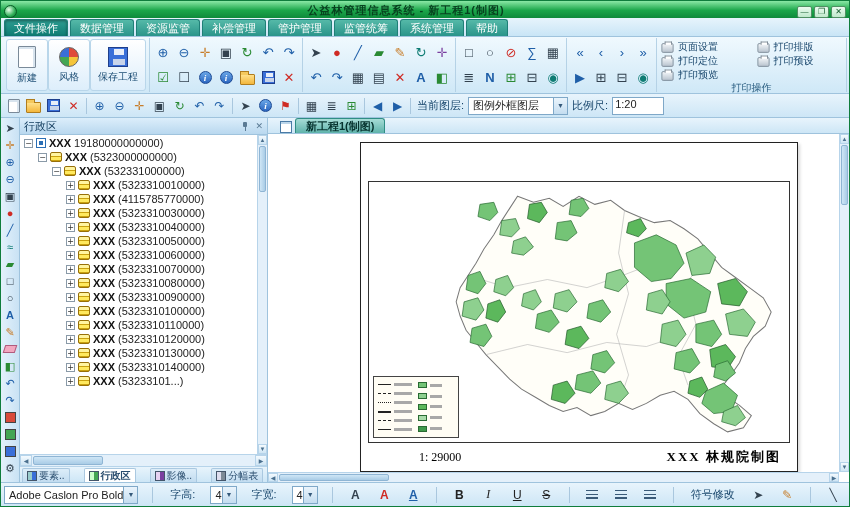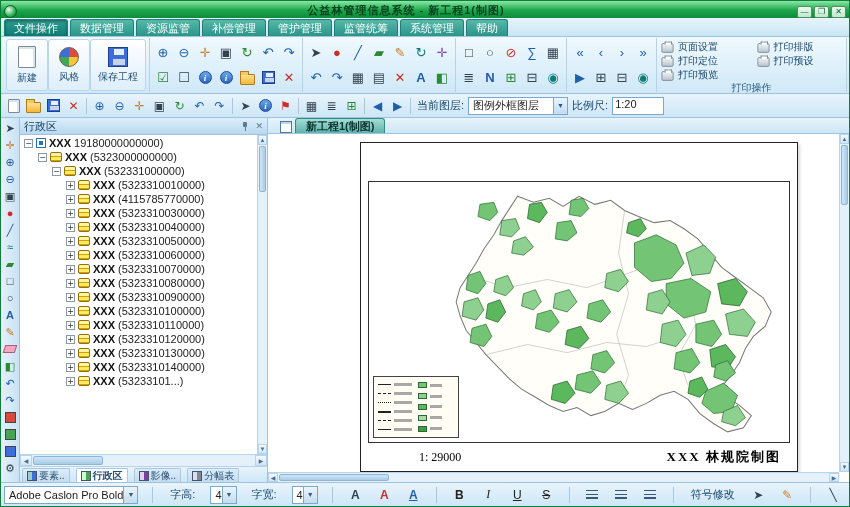--- a/index.html
+++ b/index.html
@@ -91,21 +91,21 @@
   .tname{font-weight:bold;color:#111}
   .tcode{color:#222}
   .vscroll{position:absolute;top:0;bottom:0;right:0;width:10px;background:#e4f0fa;border-left:1px solid #b7d4ea;display:flex;flex-direction:column}
   .vscroll .arr{height:10px;font-size:6px;display:flex;align-items:center;justify-content:center;color:#4a6f8e;background:linear-gradient(#f4fafe,#cfe5f4);border:1px solid #b7d4ea}
   .vscroll .thumb{height:46px;margin:1px;background:linear-gradient(90deg,#cfe6f6,#a9cce6);border:1px solid #8fb5d4;border-radius:2px}
   .vscroll .sp{flex:1}
   .hscroll{height:12px;background:#e4f0fa;border-top:1px solid #b7d4ea;display:flex;flex:none}
   .hscroll .arr{width:12px;font-size:6px;display:flex;align-items:center;justify-content:center;color:#4a6f8e;background:linear-gradient(#f4fafe,#cfe5f4);border:1px solid #b7d4ea}
   .hscroll .thumb{width:70px;margin:1px;background:linear-gradient(#cfe6f6,#a9cce6);border:1px solid #8fb5d4;border-radius:2px}
   .hscroll .sp{flex:1}
-  .ptabs{height:16px;background:linear-gradient(#e8f4fc,#cde6f6);border-top:1px solid #b7d4ea;display:flex;align-items:flex-end;padding:0 2px;gap:6px;flex:none}
+  .ptabs{height:16px;background:linear-gradient(#e8f4fc,#cde6f6);border-top:1px solid #b7d4ea;display:flex;align-items:flex-end;padding:0 2px;gap:14px;flex:none}
   .ptab{height:14px;display:flex;align-items:center;gap:2px;padding:0 4px;font-size:10px;color:#2a4d6e;border:1px solid #aac8e0;border-bottom:none;background:linear-gradient(#dcedf9,#c2dcf0);border-radius:2px 2px 0 0;white-space:nowrap}
   .ptab.active{background:#fff;font-weight:bold}
 
   
   .maparea{flex:1;display:flex;flex-direction:column;min-width:0}
   .doctabs{height:16px;background:linear-gradient(#e8f4fc,#cde6f6);border-bottom:1px solid #9fc3dd;display:flex;align-items:flex-end;padding:0 12px;gap:3px;flex:none}
   .dtab{height:15px;display:flex;align-items:center;padding:0 10px;font-size:11px;font-weight:bold;color:#06332f;background:linear-gradient(#a6dcd6,#5fb3ab);border:1px solid #2f8d84;border-bottom:none;border-radius:3px 3px 0 0}
   .canvas{flex:1;position:relative;background:#fff;overflow:hidden}
   .page{position:absolute;left:92px;top:8px;width:438px;height:330px;background:#fff;border:1px solid #222;box-shadow:2px 2px 3px rgba(0,0,0,.15)}
   .map-title{position:absolute;top:8px;left:0;right:0;text-align:center;font-family:"Liberation Serif","DejaVu Serif",serif;font-size:20px;font-weight:bold;letter-spacing:3px;color:#000}

